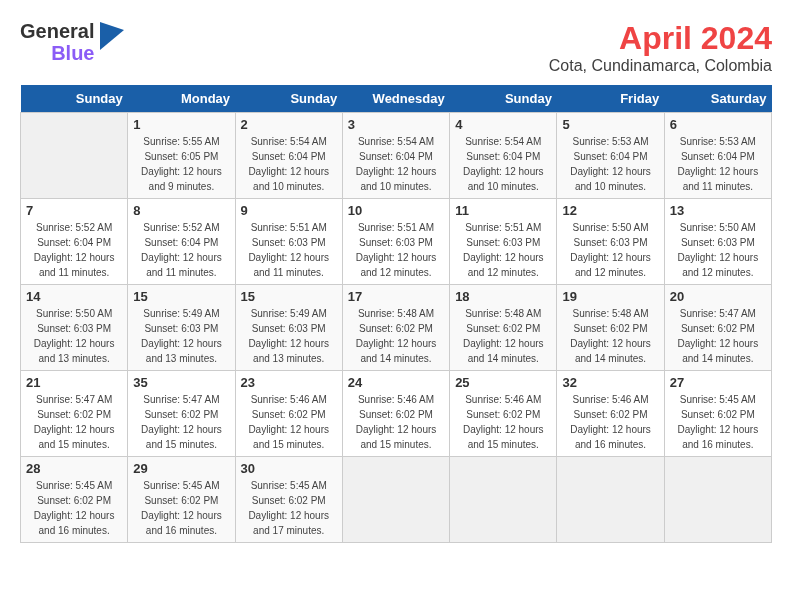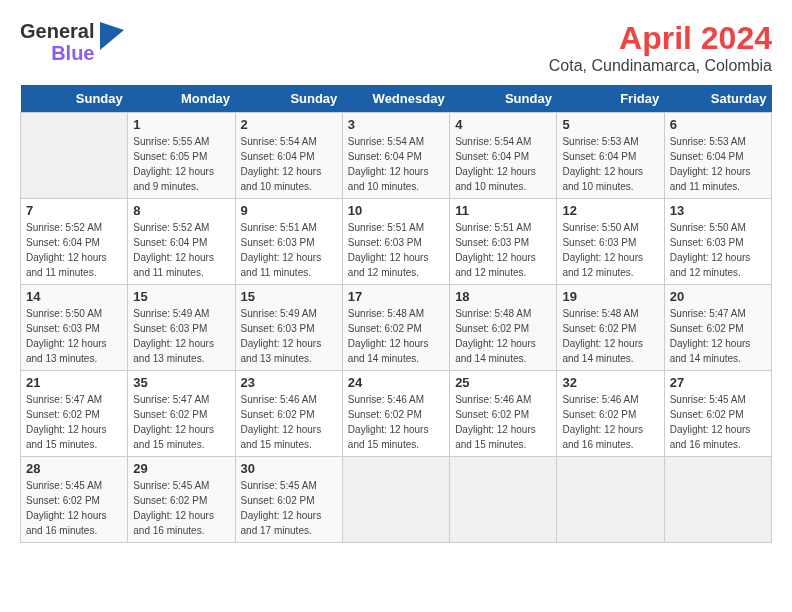--- a/index.html
+++ b/index.html
@@ -63,20 +63,21 @@
       font-size: 13px;
       font-weight: bold;
       color: #333;
       display: block;
       margin-bottom: 2px;
     }
     .day-info {
       font-size: 10px;
       color: #444;
       line-height: 1.5;
+      text-align: center;
     }
     .empty-cell {
       background-color: #f0f0f0 !important;
     }
   </style>
 </head>
 <body>
 
 <div class="header-area">
   <div class="logo">

